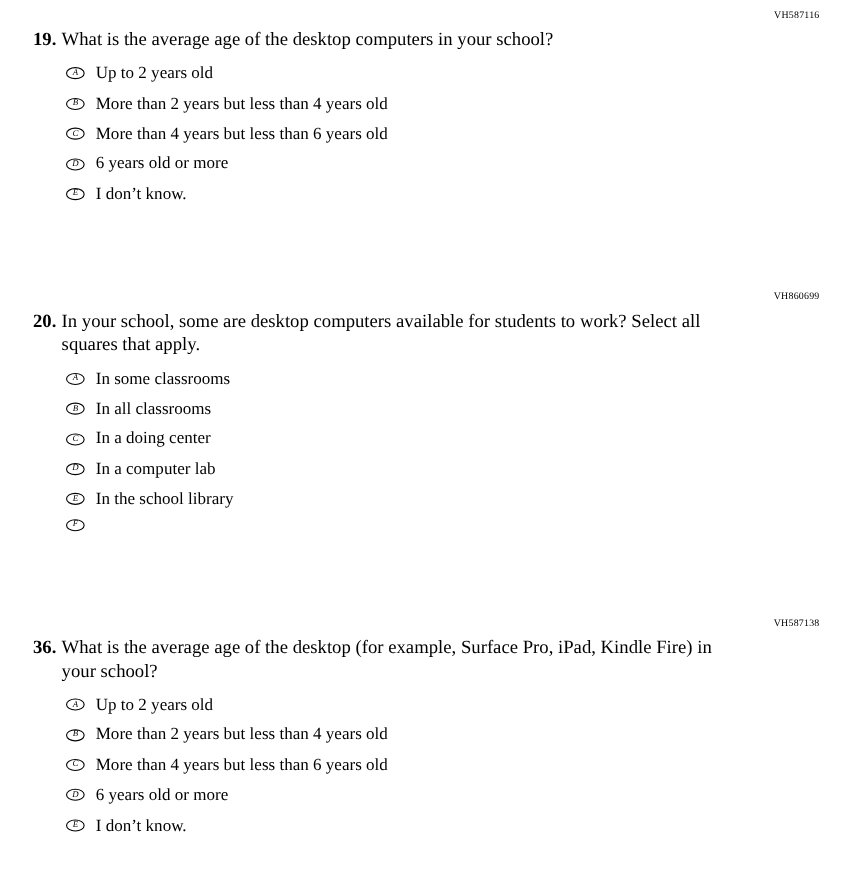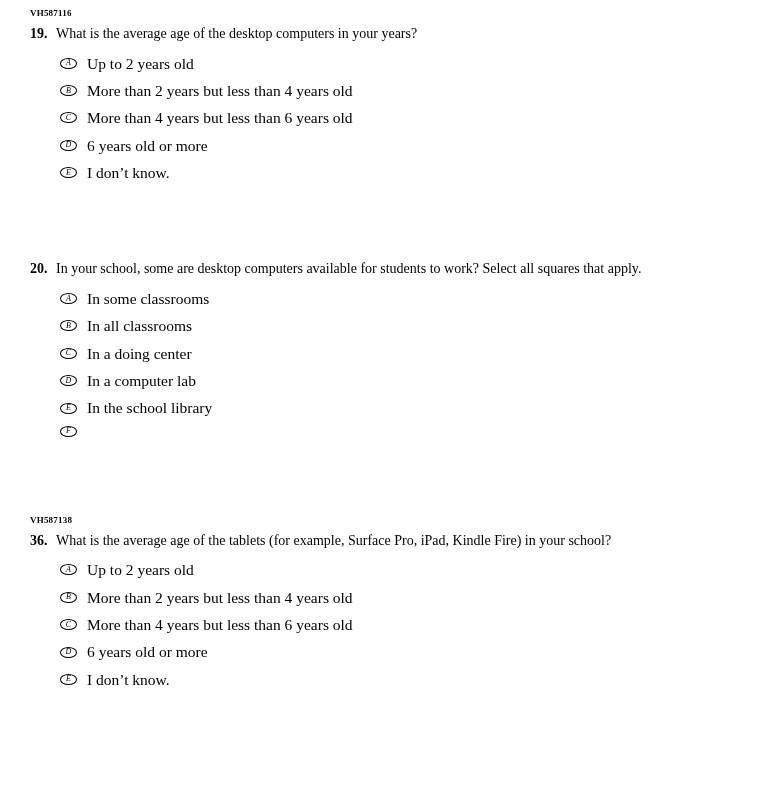--- a/index.html
+++ b/index.html
@@ -13,29 +13,29 @@
   .page {
     box-sizing: border-box;
     width: 775px;
     min-height: 798px;
     padding: 8px 30px 24px 30px;
   }
   .question-block { margin-bottom: 78px; }
   .question-block:last-child { margin-bottom: 1px; }
 
   .question-code {
+    text-align: right;
     font-size: 9px;
     letter-spacing: 0.2px;
     margin-bottom: 7px;
-    font-weight: bold;
   }
   .question-row {
     display: flex;
     align-items: flex-start;
-    font-size: 14px;
+    font-size: 17px;
     line-height: 1.25;
   }
   .question-number {
     font-weight: 700;
     width: 26px;
     flex-shrink: 0;
   }
   .question-prompt { max-width: 600px; }
   .question-prompt .b { font-weight: 400; }
 
@@ -71,21 +71,21 @@
   .option-row:nth-child(6) .option-label { white-space: normal; }
 </style>
 </head>
 <body>
 
 <main class="page" id="questionnaire">
     <section class="question-block">
       <div class="question-code">VH587116</div>
       <div class="question-row">
         <span class="question-number">19.</span>
-        <div class="question-prompt"><span>What is the average age of the </span><span class="b">desktop computers</span><span> in your years?</span></div>
+        <div class="question-prompt"><span>What is the average age of the </span><span class="b">desktop computers</span><span> in your school?</span></div>
       </div>
       <div class="options">
         <div class="option-row">
           <span class="oval">
             <span class="oval-letter">A</span>
           </span>
           <span class="option-label">Up to 2 years old</span>
         </div>
         <div class="option-row">
           <span class="oval">
@@ -107,20 +107,21 @@
         </div>
         <div class="option-row">
           <span class="oval">
             <span class="oval-letter">E</span>
           </span>
           <span class="option-label">I don’t know.</span>
         </div>
       </div>
     </section>
     <section class="question-block">
+      <div class="question-code">VH860699</div>
       <div class="question-row">
         <span class="question-number">20.</span>
         <div class="question-prompt"><span>In your school, some are </span><span class="b">desktop computers</span><span> available for students to work? Select </span><span class="b">all</span><span> squares that apply.</span></div>
       </div>
       <div class="options">
         <div class="option-row">
           <span class="oval">
             <span class="oval-letter">A</span>
           </span>
           <span class="option-label">In some classrooms</span>
@@ -153,21 +154,21 @@
           <span class="oval">
             <span class="oval-letter">F</span>
           </span>
         </div>
       </div>
     </section>
     <section class="question-block">
       <div class="question-code">VH587138</div>
       <div class="question-row">
         <span class="question-number">36.</span>
-        <div class="question-prompt"><span>What is the average age of the </span><span class="b">tablets</span><span> (for example, Surface Pro, iPad, Kindle Fire) in your school?</span></div>
+        <div class="question-prompt"><span>What is the average age of the </span><span class="b">desktop</span><span> (for example, Surface Pro, iPad, Kindle Fire) in your school?</span></div>
       </div>
       <div class="options">
         <div class="option-row">
           <span class="oval">
             <span class="oval-letter">A</span>
           </span>
           <span class="option-label">Up to 2 years old</span>
         </div>
         <div class="option-row">
           <span class="oval">

